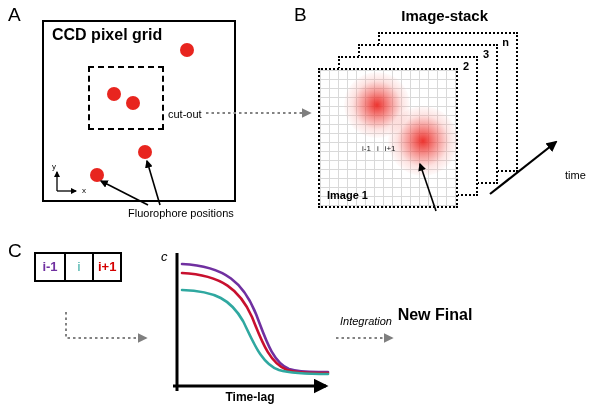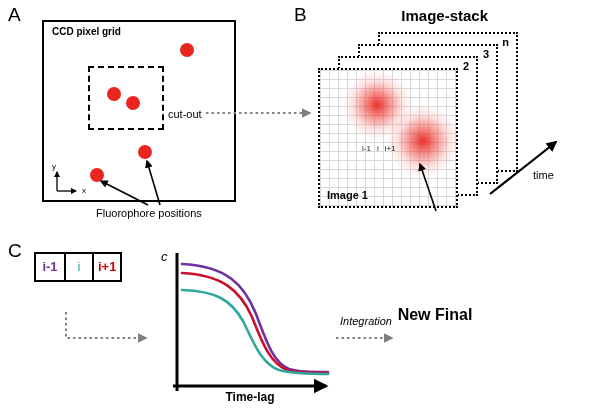--- a/index.html
+++ b/index.html
@@ -4,26 +4,26 @@
 <style>
   * { margin:0; padding:0; box-sizing:border-box; }
   html,body { background:#fff; font-family:"Liberation Sans", sans-serif; color:#000; }
   #canvas { position:relative; width:600px; height:410px; background:#fff; overflow:hidden; }
   .abs { position:absolute; }
   .panel-letter { font-size:19px; letter-spacing:.5px; }
   .lbl { z-index:30; }
 
   
   .ccd-box { left:42px; top:20px; width:194px; height:182px; border:2px solid #000; background:#fff; }
-  .ccd-title { left:8px; top:4px; font-weight:bold; font-size:10px; }
+  .ccd-title { left:8px; top:4px; font-weight:bold; font-size:16px; }
   .dot { position:absolute; width:14px; height:14px; border-radius:50%; background:#e8251f; }
   .cutout { left:44px; top:44px; width:76px; height:64px; border:2px dashed #000; }
   .cutout-lbl { left:124px; top:86px; font-size:11px; }
   .tiny-axis { font-size:8px; }
-  .caption { font-size:11px; }
+  .caption { font-size:11px;margin-left:32px; }
 
   
   .frame { position:absolute; width:140px; height:140px; border:2px dotted #000; background:#fff; }
   .frame-tag { position:absolute; right:7px; top:2px; font-weight:bold; font-size:11px; }
   .grid-bg {
     background-color:#fff;
     background-image:
       linear-gradient(#d9d9d9 1px, transparent 1px),
       linear-gradient(90deg, #d9d9d9 1px, transparent 1px);
     background-size:9px 9px;

